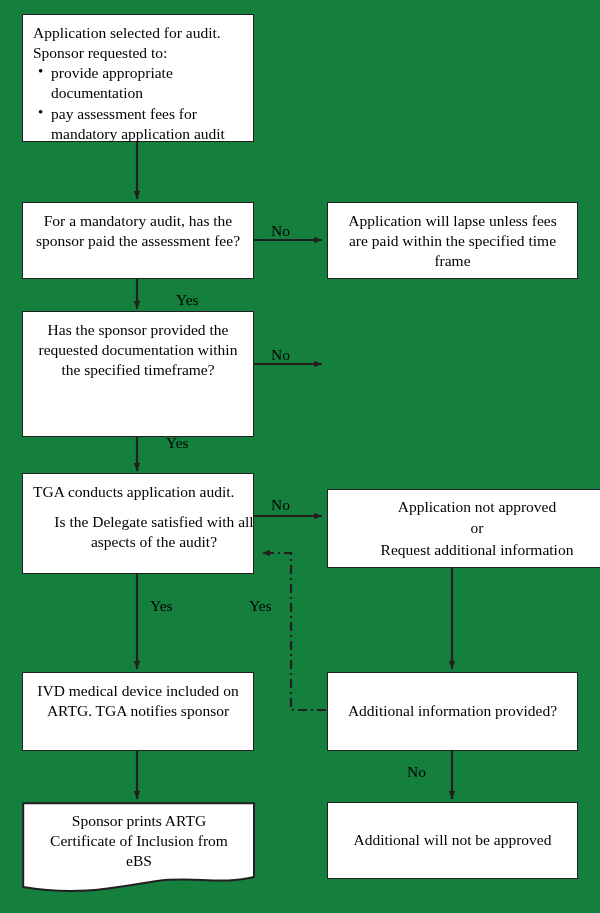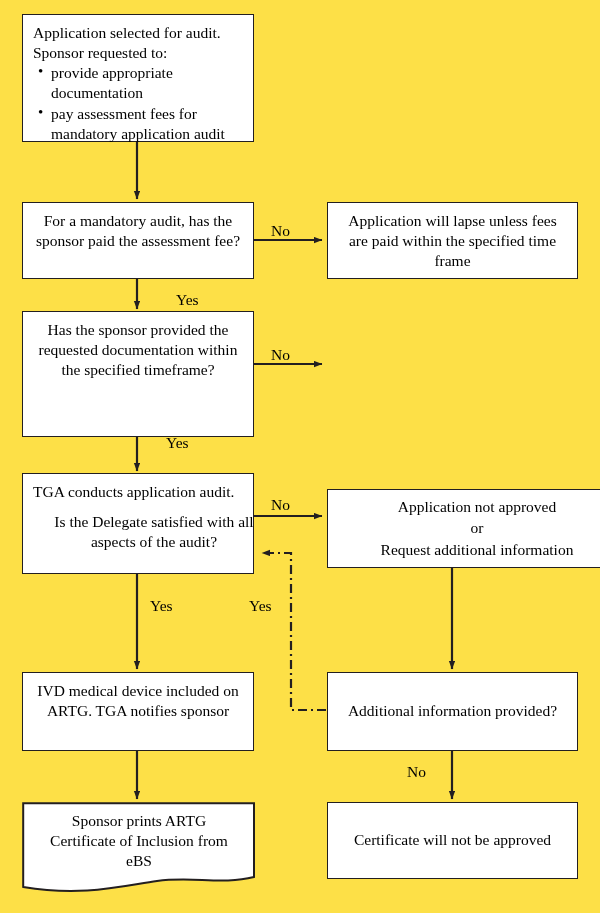--- a/index.html
+++ b/index.html
@@ -8,21 +8,21 @@
     background: #ffffff;
   }
   body {
     font-family: "Liberation Serif", "DejaVu Serif", serif;
     color: #000000;
   }
   #flow {
     position: relative;
     width: 600px;
     height: 913px;
-    background: #fde047;
+    background: #15803d;
     overflow: hidden;
   }
   .node {
     position: absolute;
     box-sizing: border-box;
     border: 1.5px solid #231f20;
     background: #ffffff;
     display: flex;
     flex-direction: column;
     justify-content: flex-start;
@@ -173,21 +173,21 @@
   <div class="doc-shape" style="left:22px; top:802px; width:234px; height:92px;">
     <svg width="234" height="92" viewBox="0 0 234 92">
       <path d="M1.2,1.2 L232,1.2 L232,75 C200,83 170,74 135,79 C100,84 60,95 1.2,85 Z" fill="#ffffff" stroke="#231f20" stroke-width="2"></path>
     </svg>
     <div class="doc-text">
       <span>Sponsor prints ARTG Certificate of Inclusion from eBS</span>
     </div>
   </div>
 
   <div class="node center" style="left:327px; top:802px; width:251px; height:77px; justify-content:center;">
-    <span class="line">Certificate will not be approved</span>
+    <span class="line">Additional will not be approved</span>
   </div>
 
   <div class="edge-label" style="left:271px; top:223px;">No</div>
   <div class="edge-label" style="left:176px; top:292px;">Yes</div>
   <div class="edge-label" style="left:271px; top:347px;">No</div>
   <div class="edge-label" style="left:166px; top:435px;">Yes</div>
   <div class="edge-label" style="left:271px; top:497px;">No</div>
   <div class="edge-label" style="left:150px; top:598px;">Yes</div>
   <div class="edge-label" style="left:249px; top:598px;">Yes</div>
   <div class="edge-label" style="left:407px; top:764px;">No</div>

